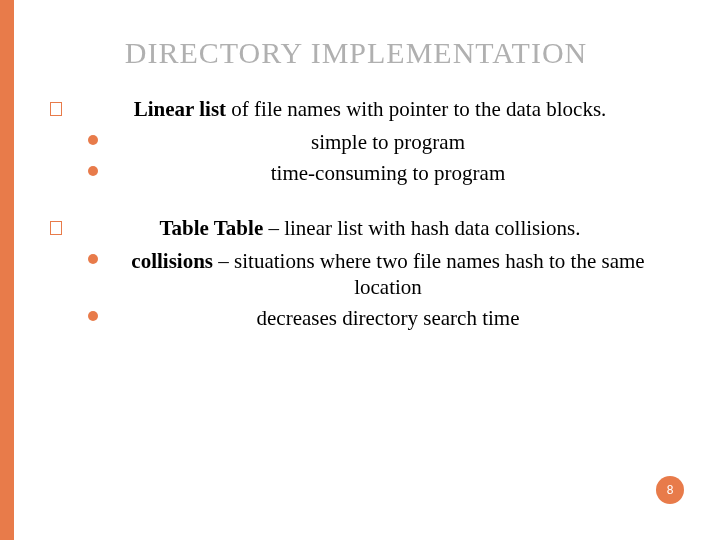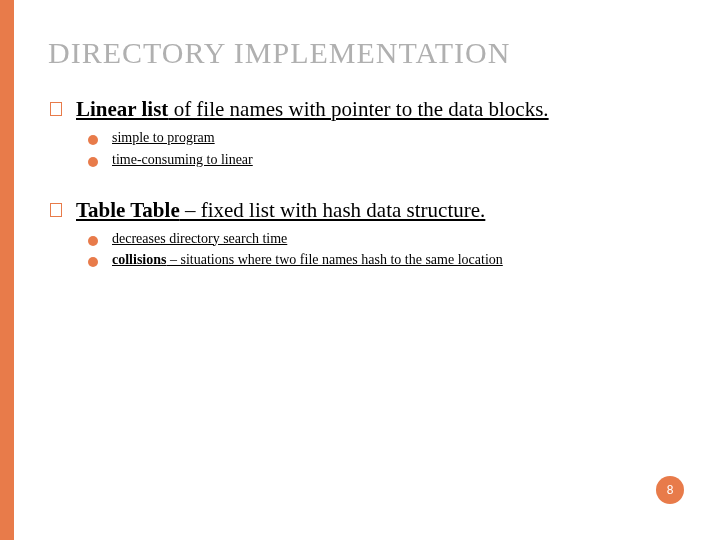--- a/index.html
+++ b/index.html
@@ -1,15 +1,15 @@
 <!DOCTYPE html>
 <html><head>
 <meta charset="utf-8">
 <style>
-  * { margin: 0; padding: 0; box-sizing: border-box; }
+  * { margin: 0; padding: 0; box-sizing: border-box; text-align: center; }
   body {
     width: 720px;
     height: 540px;
     background: #fff;
     font-family: Georgia, 'Times New Roman', serif;
     position: relative;
     overflow: hidden;
   }
   .left-bar {
     position: absolute;
@@ -31,41 +31,40 @@
     font-family: Georgia, serif;
   }
   .content {
     color: #000;
     font-size: 21px;
     line-height: 1.28;
   }
   .l1 {
     list-style: none;
     padding-left: 28px;
-    text-decoration: underline;
   }
   .l1 > li {
     position: relative;
     margin-bottom: 6px;
   }
   .l1 > li::before {
     content: "";
     position: absolute;
     left: -26px;
     top: 6px;
     width: 10px;
     height: 12px;
     border: 1.5px solid #e87b4a;
     background: transparent;
   }
   .l2 {
     list-style: none;
     padding-left: 36px;
     margin-top: 6px;
-    font-size: 14px;
+    font-size: 21px;
   }
   .l2 > li {
     position: relative;
     margin-bottom: 4px;
   }
   .l2 > li::before {
     content: "";
     position: absolute;
     left: -24px;
     top: 6px;
@@ -101,33 +100,33 @@
 
 <div class="slide">
   <h1 class="title">DIRECTORY IMPLEMENTATION</h1>
 
   <div class="content">
     <ul class="l1">
       <li>
         <span class="bold">Linear list</span><span> of file names with pointer to the data blocks.</span>
         <ul class="l2">
           <li><span>simple to program</span></li>
-          <li><span>time-consuming to linear</span></li>
+          <li><span>time-consuming to program</span></li>
         </ul>
       </li>
     </ul>
 
     <div class="gap"></div>
 
     <ul class="l1">
       <li>
-        <span class="bold">Table Table</span><span> – fixed list with hash data structure.</span>
+        <span class="bold">Table Table</span><span> – linear list with hash data collisions.</span>
         <ul class="l2">
+          <li><span class="bold">collisions</span><span> – situations where two file names hash to the same location</span></li>
           <li><span>decreases directory search time</span></li>
-          <li><span class="bold">collisions</span><span> – situations where two file names hash to the same location</span></li>
         </ul>
       </li>
     </ul>
   </div>
 </div>
 
 <div class="page-badge">
   <span>8</span>
 </div>
 

